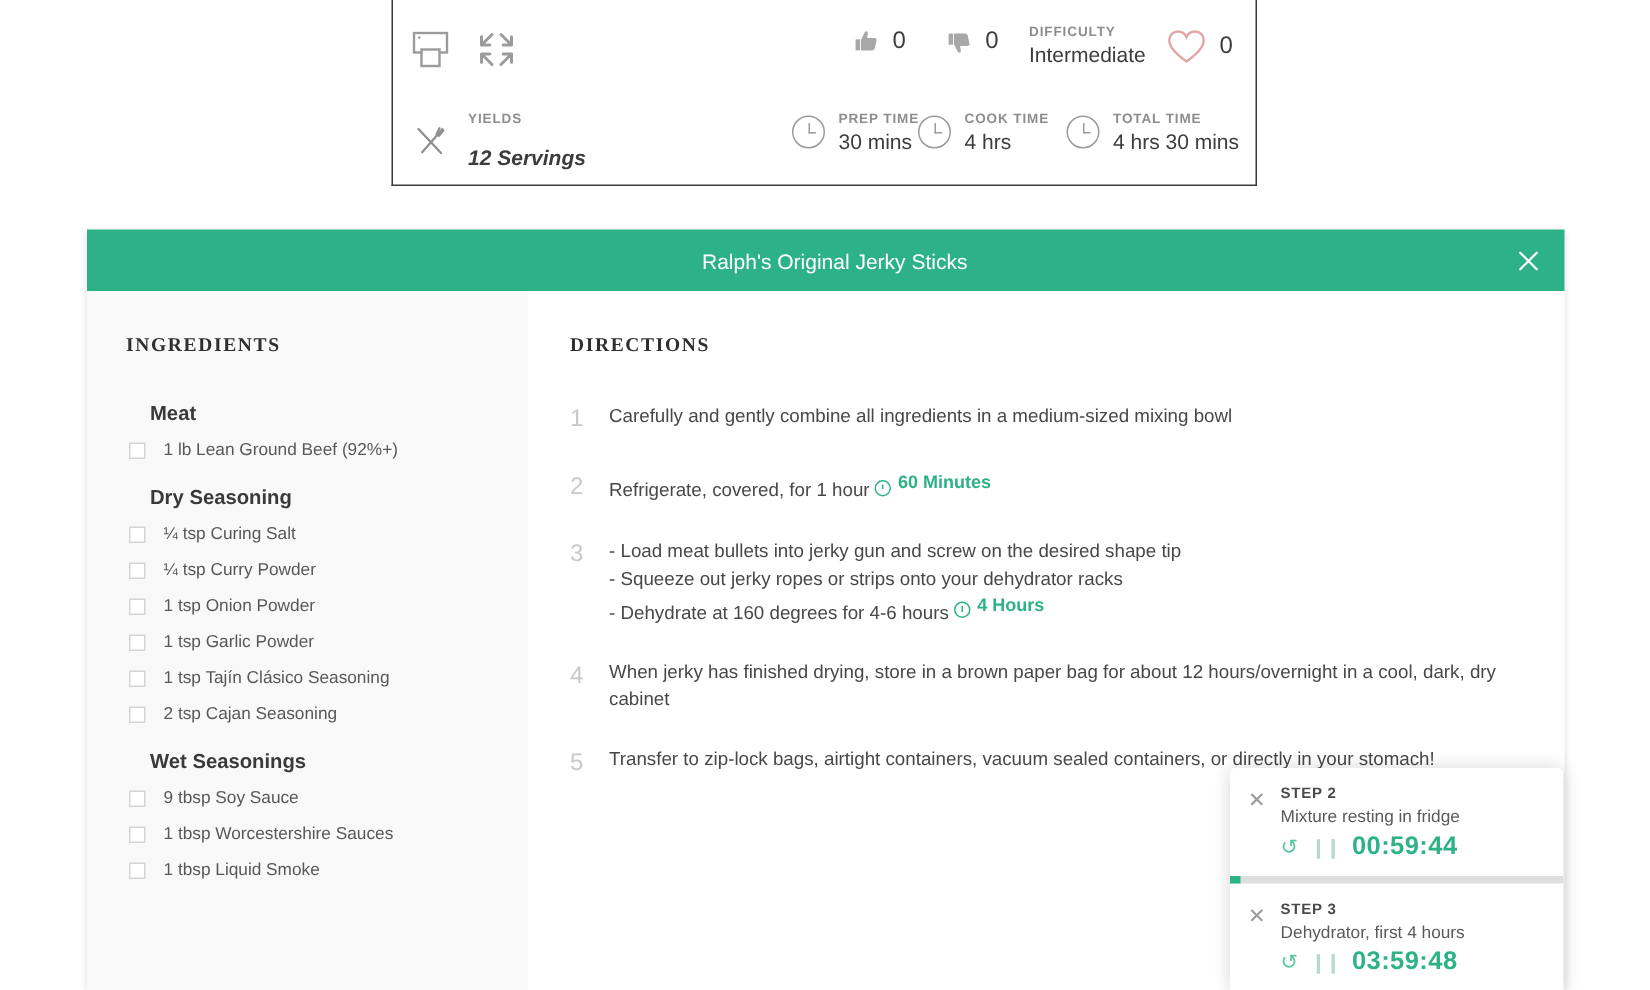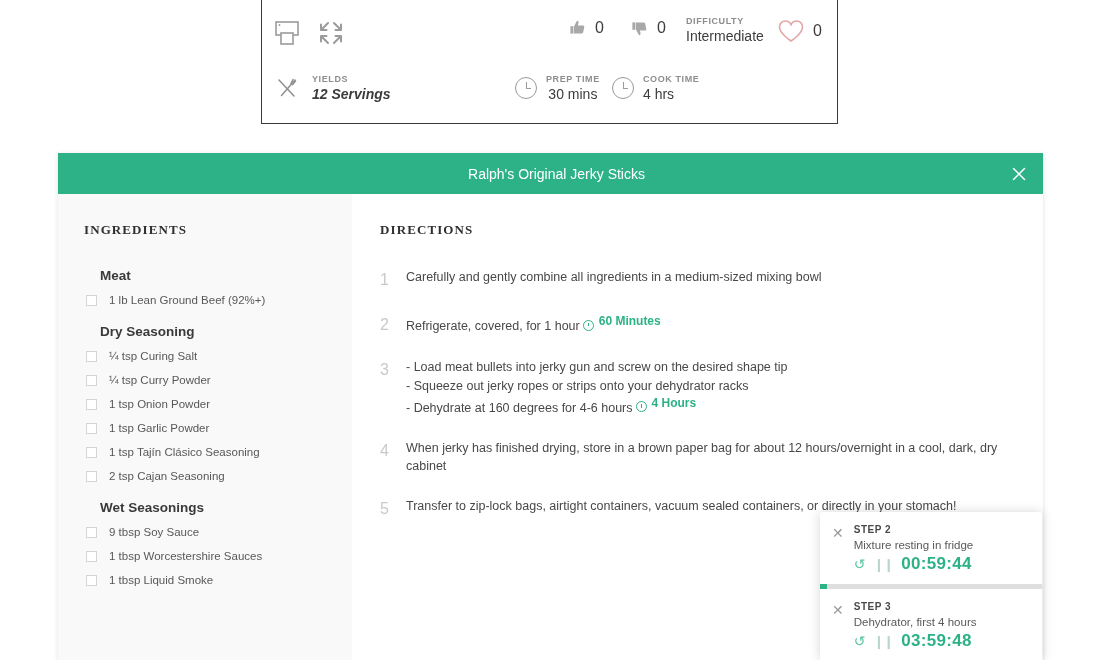--- a/index.html
+++ b/index.html
@@ -41,24 +41,24 @@
   .stat-label {
     font-size: 9px; font-weight: bold; letter-spacing: 0.6px;
     color: #8d8d8d; text-transform: uppercase;
   }
   .stat-value { font-size: 14px; color: #3c3c3c; margin-top: 2px; }
 
   .fav-group { position: absolute; left: 515px; top: 16px; display: flex; align-items: center; gap: 8px; }
 
   .stats-row2 { position: absolute; left: 0; top: 72px; right: 0; height: 50px; }
   .yields { position: absolute; left: 12px; top: 8px; display: flex; align-items: center; gap: 12px; }
-  .yields-value { font-size: 14px; color: #3c3c3c; font-style: italic; font-weight: bold; margin-top: 2px; }
+  .yields-value { font-size: 14px; color: #3c3c3c; font-style: italic; font-weight: bold; margin-top: 13px; }
 
   .time-stat { position: absolute; top: 8px; display: flex; align-items: center; gap: 9px; }
-  .ts-prep  { left: 253px; text-align: center; }
+  .ts-prep  { left: 266px; }
   .ts-cook  { left: 350px; }
   .ts-total { left: 449px; }
 
   .clock-ring {
     width: 22px; height: 22px; border: 1.4px solid #9b9b9b; border-radius: 50%;
     position: relative; flex: none;
   }
   .clock-ring::before {
     content: ""; position: absolute; left: 10px; top: 4px;
     width: 1.4px; height: 7px; background: #9b9b9b;
@@ -246,20 +246,27 @@
       </div>
 
       <div class="time-stat ts-cook">
         <span class="clock-ring"></span>
         <div>
           <div class="stat-label">COOK TIME</div>
           <div class="stat-value">4 hrs</div>
         </div>
       </div>
 
+      <div class="time-stat ts-total">
+        <span class="clock-ring"></span>
+        <div>
+          <div class="stat-label">TOTAL TIME</div>
+          <div class="stat-value">4 hrs 30 mins</div>
+        </div>
+      </div>
     </div>
   </div>
 
   <div class="modal">
     <div class="modal-header">
       <span class="modal-title">Ralph's Original Jerky Sticks</span>
       <span class="modal-close">
         <svg width="18" height="18" viewBox="0 0 18 18">
           <path d="M3.5 3.5 L14.5 14.5 M14.5 3.5 L3.5 14.5" stroke="#ffffff" stroke-width="1.5" stroke-linecap="round"></path>
         </svg>

